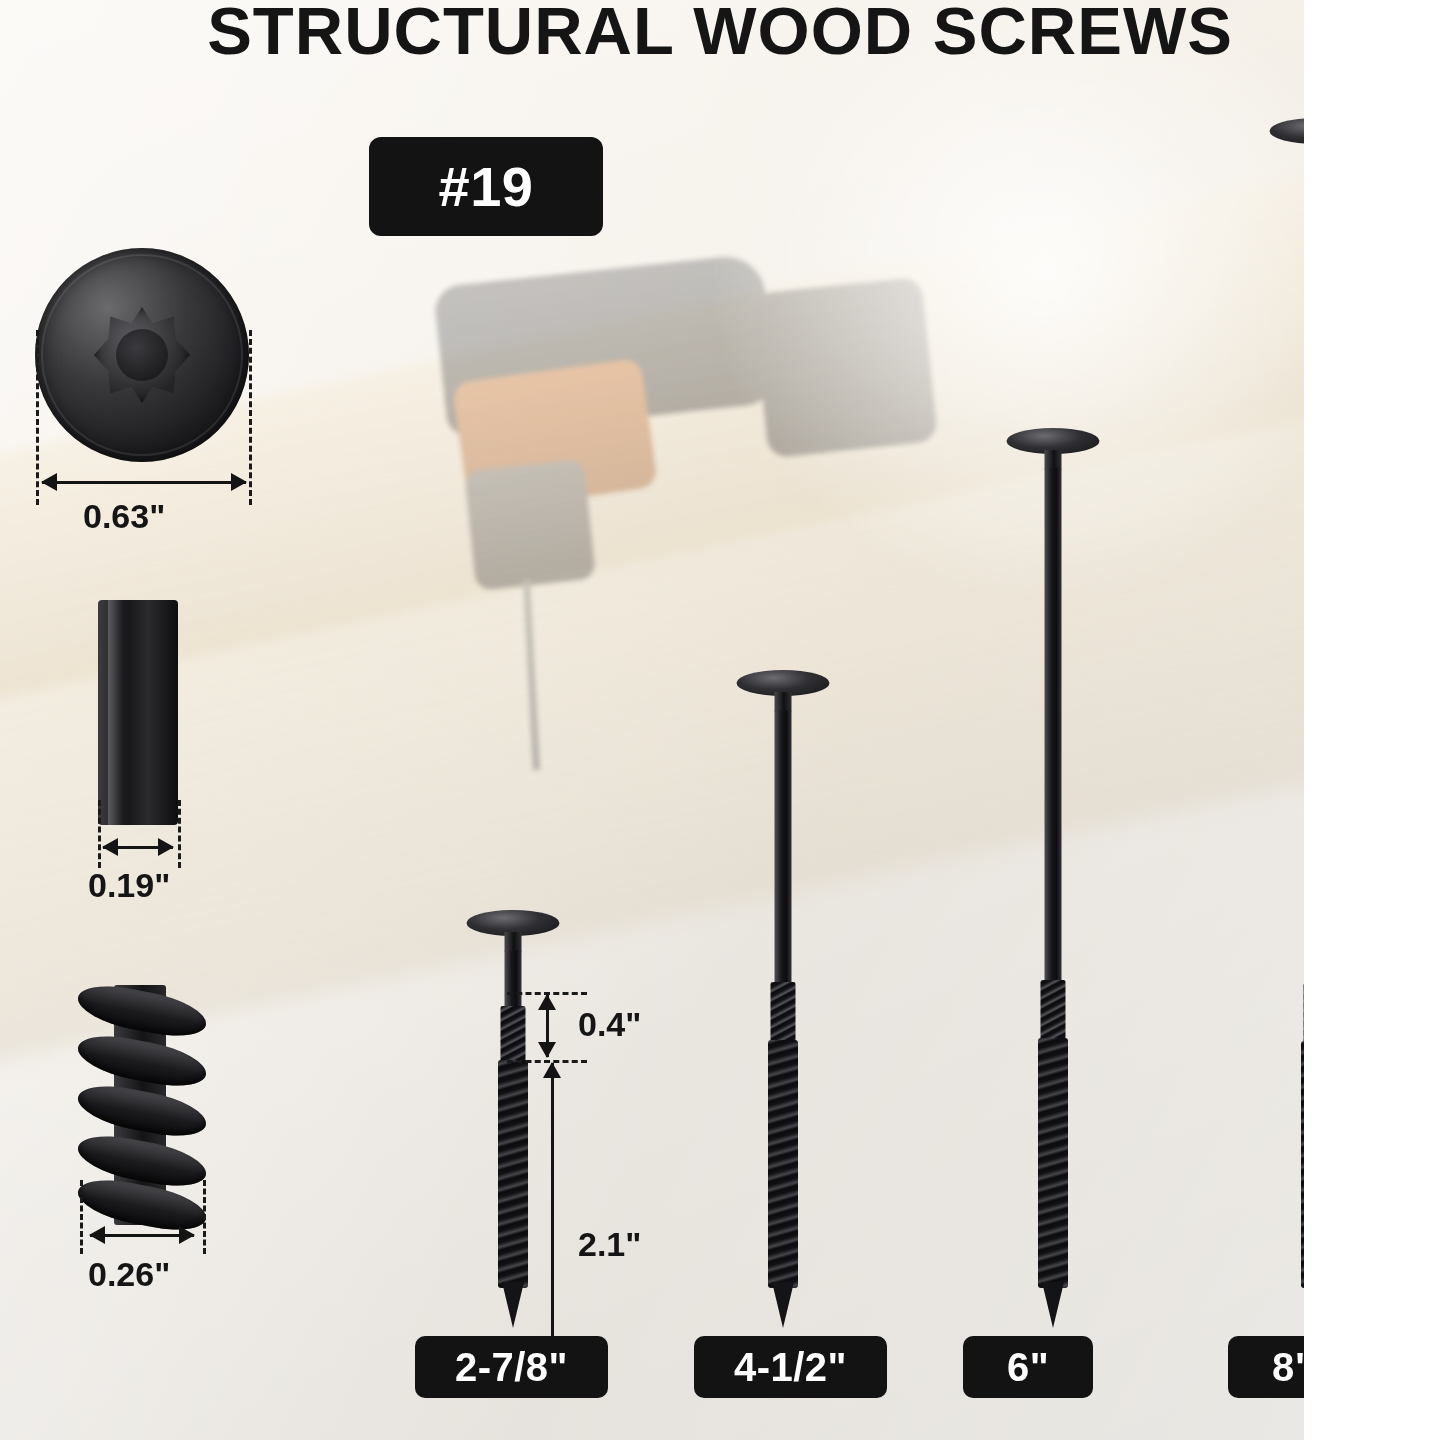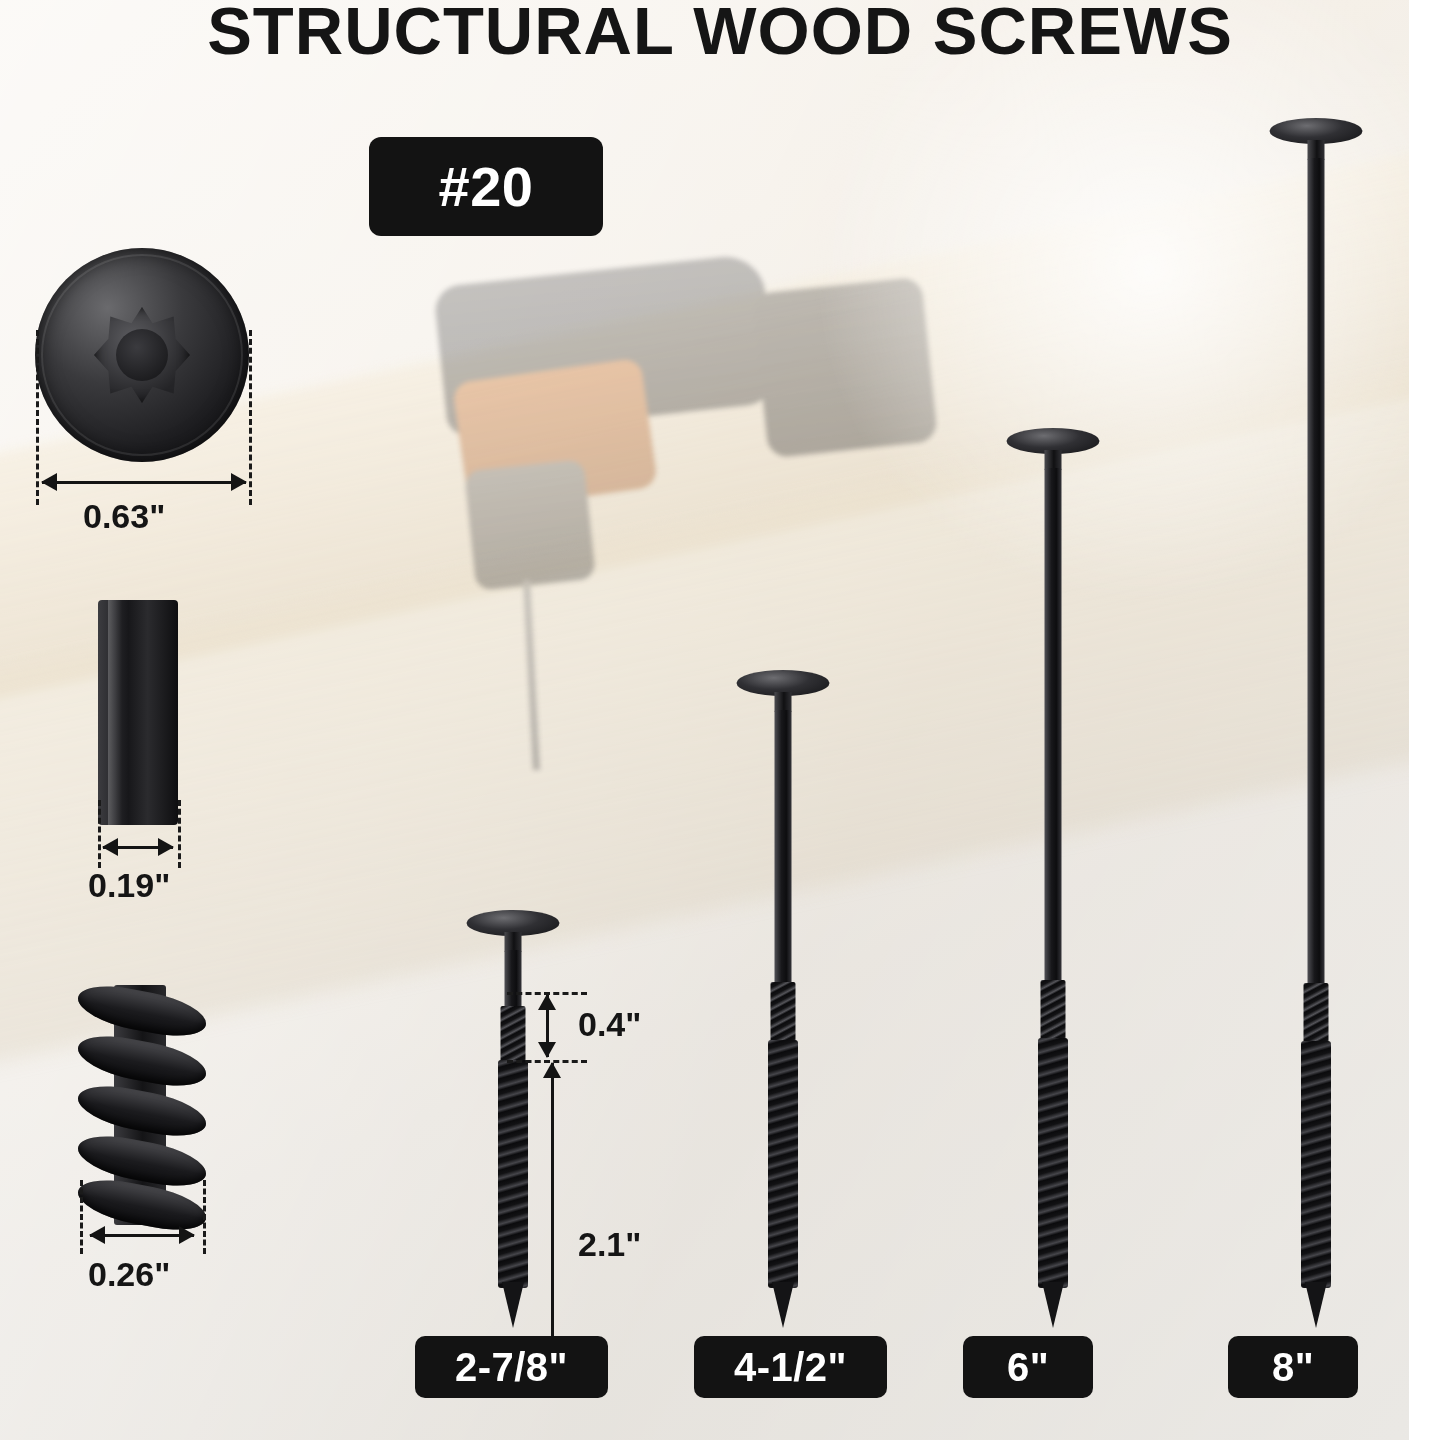--- a/index.html
+++ b/index.html
@@ -9,21 +9,21 @@
   body {
     width: 1440px;
     height: 1440px;
     font-family: "Liberation Sans", sans-serif;
     background: #ffffff;
     overflow: hidden;
   }
 
   #stage {
     position: relative;
-    width: 1409px;
+    width: 1304px;
     height: 1440px;
     overflow: hidden;
     background:
       linear-gradient(115deg, rgba(255,255,255,0.72) 0%, rgba(255,255,255,0.55) 35%, rgba(255,255,255,0.35) 60%, rgba(255,255,255,0.5) 100%),
       linear-gradient(160deg, #f3ede4 0%, #efe7db 25%, #e9e2d6 45%, #ded8cf 65%, #d5d1c9 100%);
   }
 
   
   .bg-board {
     position: absolute;
@@ -377,21 +377,21 @@
     <div class="body"></div>
     <div class="batt"></div>
     <div class="orange"></div>
     <div class="chuck"></div>
     <div class="bit"></div>
   </div>
   <div class="bg-glow"></div>
 
   <div class="title">STRUCTURAL WOOD SCREWS</div>
 
-  <div class="pill" id="gauge-badge">#20</div>
+  <div class="pill" id="gauge-badge">#19</div>
 
 
   <div id="head-top">
     <div class="rim"></div>
     <div class="star"></div>
     <div class="star-in"></div>
   </div>
   <div class="dash-v" style="left:36px; top:330px; height:175px;"></div>
   <div class="dash-v" style="left:249px; top:330px; height:175px;"></div>
   <div class="arrow-h" style="left:42px; top:481px; width:204px;"></div>

